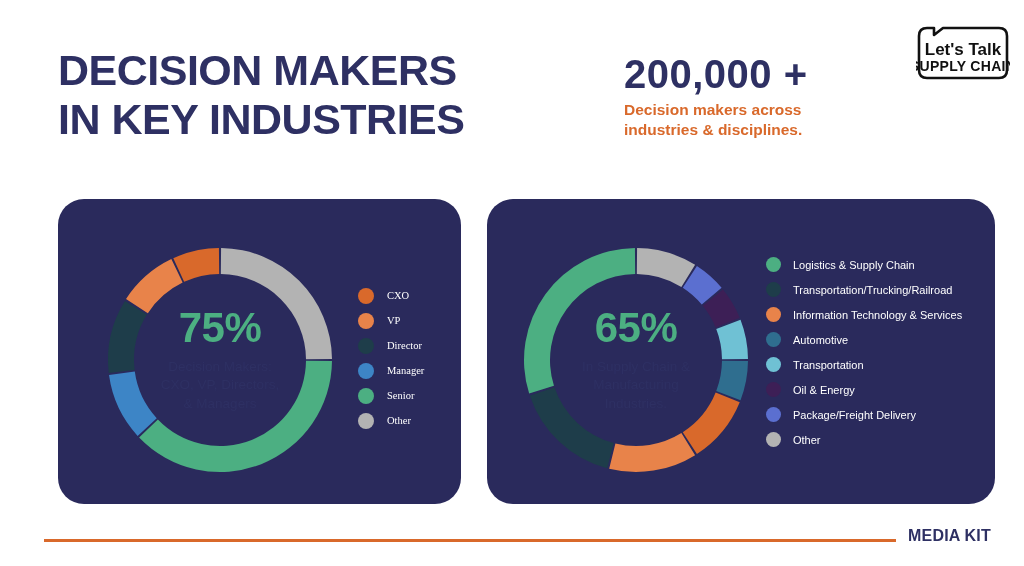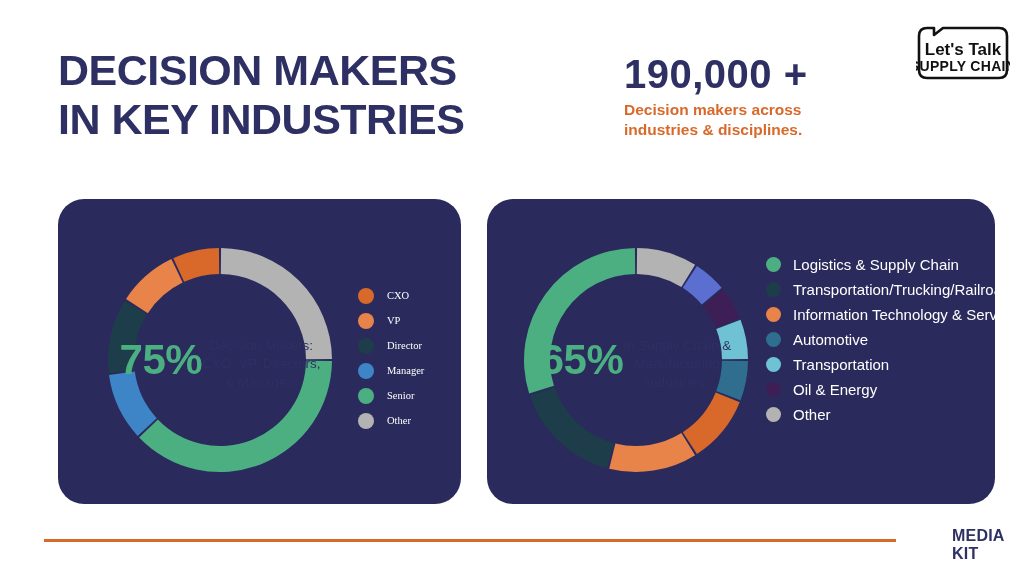--- a/index.html
+++ b/index.html
@@ -40,21 +40,21 @@
     background: #2A2A5C; border-radius: 26px;
   }
   .card-left  { left: 58px;  width: 403px; }
   .card-right { left: 487px; width: 508px; }
 
   
   .donut { position: absolute; }
   .donut svg { display: block; overflow: visible; }
   .donut-center {
     position: absolute; left: 0; top: 0; width: 100%; height: 100%;
-    display: flex; flex-direction: row;
+    display: flex; flex-direction: column;
     align-items: center; justify-content: center;
     text-align: center; pointer-events: none;
   }
   .donut-pct {
     font-size: 42px; font-weight: 700; color: #4CAF82;
     line-height: 1; letter-spacing: -0.5px;
   }
   .donut-label {
     margin-top: 9px; font-size: 13.5px; line-height: 1.38;
     color: #2E3063; white-space: pre-line;
@@ -67,44 +67,43 @@
   .legend-left  { left: 358px; top: 283px; }
   .legend-right { left: 766px; top: 252px; }
   .legend-item { display: flex; align-items: center; }
   .legend-left  .legend-item { height: 25px; font-family: Liberation Serif, serif; }
   .legend-right .legend-item { height: 25px; }
   .legend-dot { border-radius: 50%; flex: 0 0 auto; }
   .legend-left  .legend-dot { width: 16px; height: 16px; margin-right: 13px; }
   .legend-right .legend-dot { width: 15px; height: 15px; margin-right: 12px; }
   .legend-text { color: #ffffff; white-space: nowrap; }
   .legend-left  .legend-text { font-size: 10.5px; }
-  .legend-right .legend-text { font-size: 15px; }
+  .legend-right .legend-text { font-size: 11px; }
 
   
   .footer-rule {
     position: absolute; left: 44px; top: 539px;
     width: 852px; height: 3px; background: #D9692B;
   }
   .footer-text {
     position: absolute; left: 908px; top: 527px;
     font-size: 16px; font-weight: 700; letter-spacing: 0.2px;
     color: #2E3063;
-    margin-left: 44px;
   }
 </style>
 </head>
 <body>
 
 <div class="slide">
 
   <h1 class="title">DECISION MAKERS
 IN KEY INDUSTRIES</h1>
 
   <div class="stat-block">
-    <div class="stat-number">190,000 +</div>
+    <div class="stat-number">200,000 +</div>
     <div class="stat-sub">Decision makers across
 industries &amp; disciplines.</div>
   </div>
 
   <div class="logo">
     <svg width="94" height="54" viewBox="0 0 94 54">
       <path d="M11 2 L18 2 L18 9 L27 2 L83 2 Q91 2 91 10 L91 44 Q91 52 83 52 L11 52 Q3 52 3 44 L3 10 Q3 2 11 2 Z" fill="none" stroke="#111111" stroke-width="2.6" stroke-linejoin="round"></path>
       <text x="47" y="29" text-anchor="middle" font-family="Liberation Sans, sans-serif" font-size="17" font-weight="700" fill="#111111">Let's Talk</text>
       <text x="47" y="45" text-anchor="middle" font-family="Liberation Sans, sans-serif" font-size="14" font-weight="700" letter-spacing="0.3" fill="#111111">SUPPLY CHAIN</text>
     </svg>
@@ -201,20 +200,24 @@
       </div>
       <div class="legend-item">
         <span class="legend-dot" style="background: rgb(111, 193, 212);"></span>
         <span class="legend-text">Transportation</span>
       </div>
       <div class="legend-item">
         <span class="legend-dot" style="background: rgb(61, 31, 86);"></span>
         <span class="legend-text">Oil &amp; Energy</span>
       </div>
       <div class="legend-item">
+        <span class="legend-dot" style="background: rgb(91, 111, 208);"></span>
+        <span class="legend-text">Package/Freight Delivery</span>
+      </div>
+      <div class="legend-item">
         <span class="legend-dot" style="background: rgb(179, 179, 179);"></span>
         <span class="legend-text">Other</span>
       </div>
     </div>
 
   <div class="footer-rule"></div>
   <div class="footer-text">MEDIA KIT</div>
 
 </div>
 

